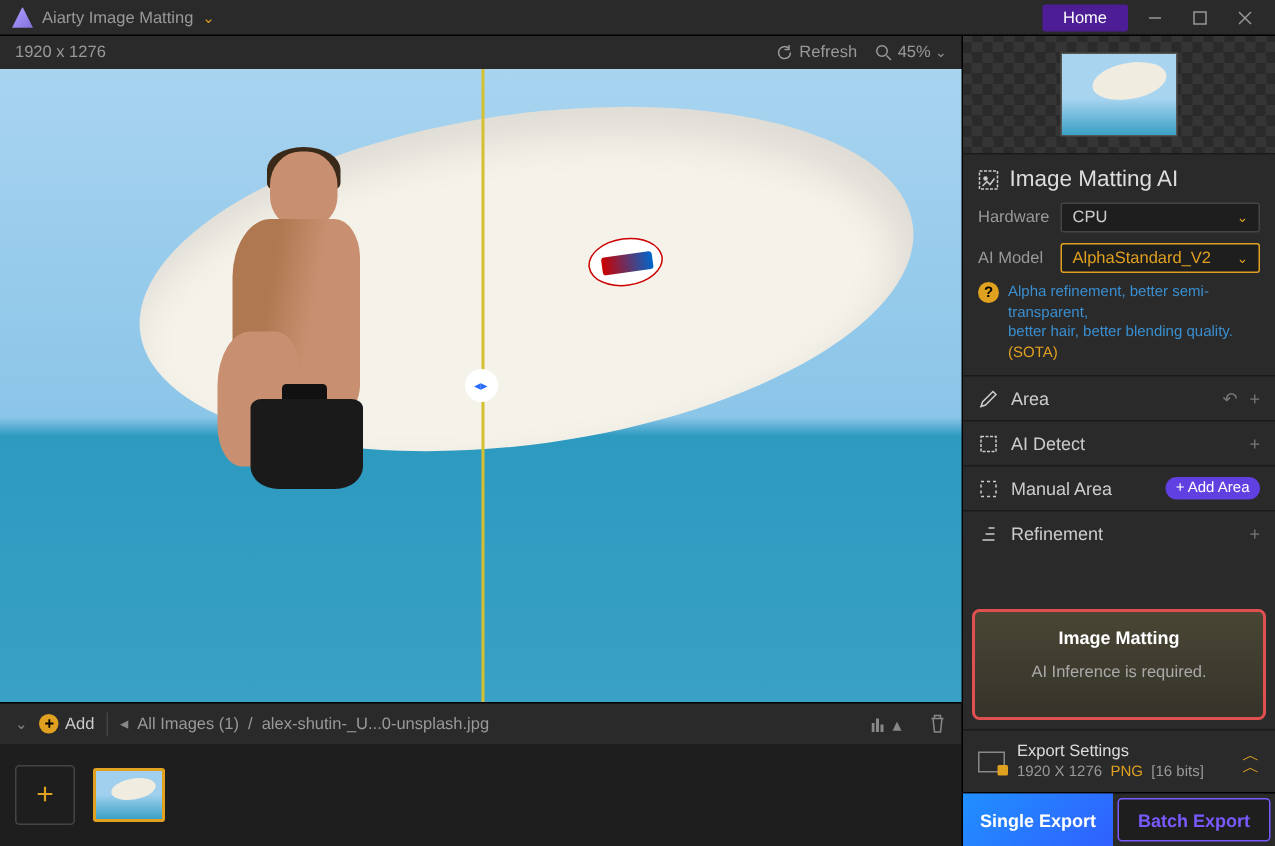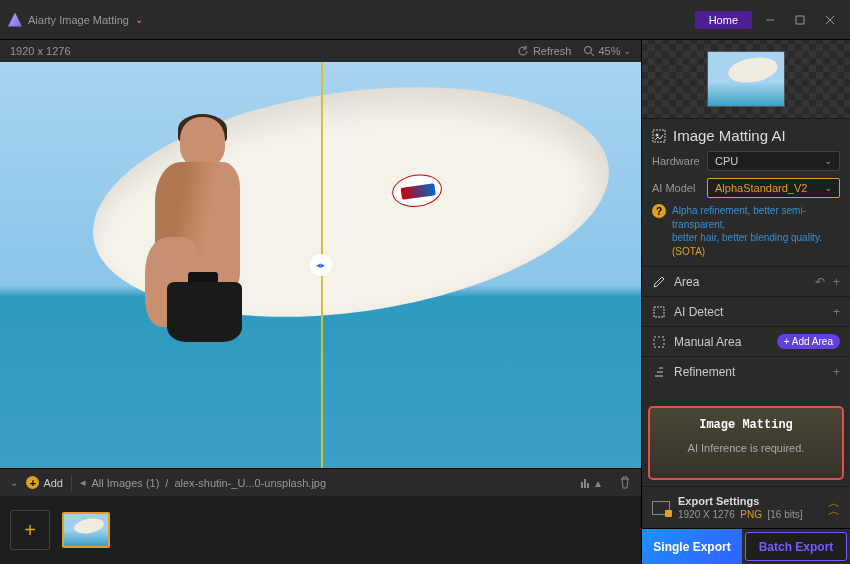--- a/index.html
+++ b/index.html
@@ -1,18 +1,18 @@
 <!DOCTYPE html>
 <html><head>
 <meta charset="utf-8">
 <style>
 * { margin: 0; padding: 0; box-sizing: border-box; font-family: -apple-system, BlinkMacSystemFont, 'Segoe UI', Arial, sans-serif; }
 body { background: #1a1a1a; width: 850px; height: 564px; overflow: hidden; color: #ccc; font-size: 12px; }
 .app { display: flex; flex-direction: column; height: 100%; }
-.titlebar { height: 40px; background: #2a2a2a; display: flex; align-items: center; padding: 0 8px; border-bottom: 1px solid #000; }
+.titlebar { height: 24px; background: #2a2a2a; display: flex; align-items: center; padding: 0 8px; border-bottom: 1px solid #000; }
 .logo { width: 14px; height: 14px; background: linear-gradient(135deg, #b0a0ff, #8070dd); clip-path: polygon(50% 0, 100% 100%, 0 100%); margin-right: 6px; }
 .title { color: #999; font-size: 11px; }
 .cd { color: #e0a020; margin-left: 6px; font-size: 10px; cursor: pointer; }
 .spacer { flex: 1; }
 .home-btn { background: #4c1d95; color: #fff; padding: 3px 14px; font-size: 11px; border-radius: 2px; cursor: pointer; }
 .win-btn { width: 24px; height: 18px; display: flex; align-items: center; justify-content: center; margin-left: 6px; cursor: pointer; color: #999; }
 .win-btn svg { width: 10px; height: 10px; }
 .main { flex: 1; display: flex; }
 .left { flex: 1; display: flex; flex-direction: column; background: #1e1e1e; }
 .viewer-top { height: 22px; display: flex; align-items: center; padding: 0 10px; background: #2a2a2a; color: #999; font-size: 11px; }
@@ -60,28 +60,28 @@
 .model-select { flex: 1; border: 1px solid #e0a020; background: #1e1e1e; padding: 3px 7px; border-radius: 2px; color: #e0a020; display: flex; justify-content: space-between; align-items: center; cursor: pointer; font-size: 11px; }
 .model-desc { display: flex; gap: 6px; margin-top: 6px; font-size: 10px; }
 .help-q { width: 14px; height: 14px; border-radius: 50%; background: #e0a020; color: #000; display: flex; align-items: center; justify-content: center; font-size: 10px; font-weight: bold; flex-shrink: 0; cursor: pointer; }
 .desc-text { color: #3a8fd0; line-height: 1.35; }
 .desc-text .sota { color: #e0a020; }
 .panel-row { height: 30px; border-top: 1px solid #1a1a1a; display: flex; align-items: center; padding: 0 10px; gap: 8px; font-size: 12px; color: #ccc; cursor: pointer; }
 .panel-actions { margin-left: auto; display: flex; gap: 8px; color: #777; align-items: center; }
 .add-area { background: #6040e0; color: #fff; padding: 2px 7px; border-radius: 9px; font-size: 10px; cursor: pointer; }
 .flex-fill { flex: 1; }
 .matting-box { margin: 6px; border: 2px solid #e05050; border-radius: 5px; background: linear-gradient(180deg, #4a4635 0%, #35332a 100%); padding: 10px 8px 12px; text-align: center; }
-.mb-title { color: #fff; font-weight: bold; font-size: 12px; margin-bottom: 10px; font-family: Liberation Mono, monospace; }
+.mb-title { color: #fff; font-weight: bold; font-size: 12px; margin-bottom: 10px; }
 .mb-msg { color: #aaa; font-size: 11px; margin-bottom: 12px; }
 .start-btn { background: #f0b020; color: #000; padding: 6px 34px; border-radius: 3px; display: inline-block; cursor: pointer; font-size: 12px; }
 .export-row { border-top: 1px solid #1a1a1a; padding: 8px 10px; display: flex; align-items: center; gap: 8px; }
 .ex-icon { width: 18px; height: 14px; border: 1px solid #888; position: relative; }
 .ex-icon::after { content: ''; position: absolute; right: -3px; bottom: -3px; width: 7px; height: 7px; background: #e0a020; border-radius: 1px; }
 .ex-text { flex: 1; }
-.ex-title { color: #ddd; font-size: 11px; font-weight: bold; }
+.ex-title { color: #ddd; font-size: 11px; }
 .ex-sub { font-size: 10px; color: #999; margin-top: 2px; }
 .ex-sub .png { color: #e0a020; }
 .ex-chev { color: #e0a020; cursor: pointer; font-size: 12px; display:flex; flex-direction:column; line-height:0.6; }
 .export-btns { display: flex; height: 36px; border-top: 1px solid #000; }
 .exp-btn { flex: 1; display: flex; align-items: center; justify-content: center; font-size: 12px; font-weight: bold; cursor: pointer; }
 .single-exp { background: linear-gradient(135deg, #2090ff, #3060ff); color: #fff; }
 .batch-exp { background: #1e1e1e; color: #7a5aff; border: 1px solid #7a5aff; margin: 3px; border-radius: 3px; }
 </style>
 </head>
 <body>

